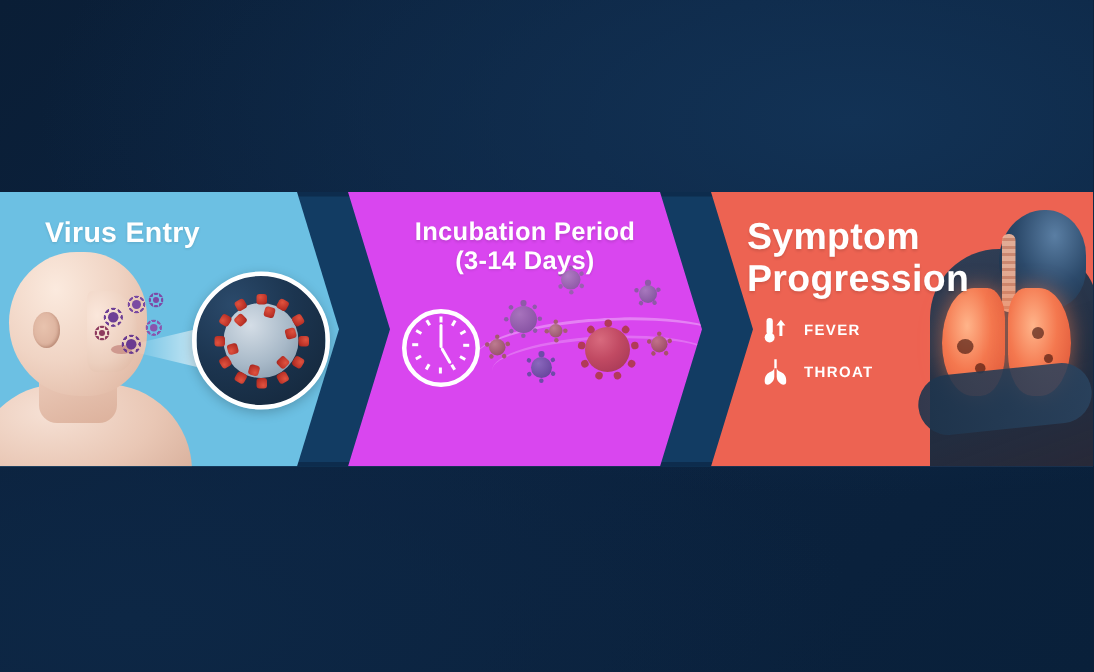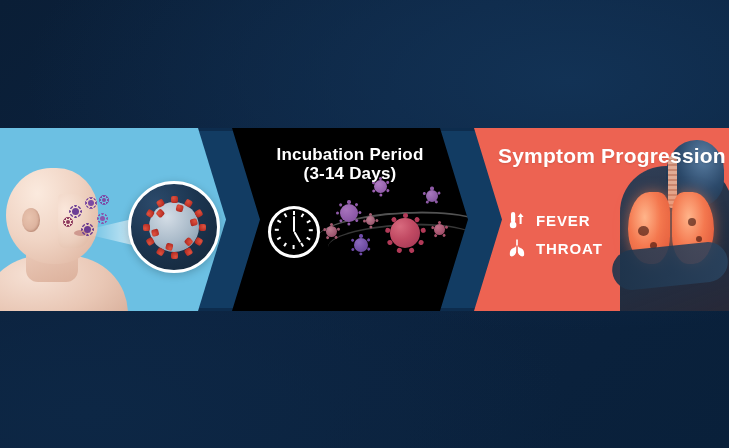--- a/index.html
+++ b/index.html
@@ -20,34 +20,34 @@
   .banner{
     position:absolute;left:0;top:128px;width:729px;height:183px;
     background:#123c63;
     overflow:hidden;
   }
   .panel{position:absolute;top:0;height:183px;overflow:hidden;}
 
   
   .p1{left:0;width:226px;background:#6cc0e3;
       clip-path:polygon(0 0, 198px 0, 226px 50%, 198px 100%, 0 100%);}
-  .p2{left:232px;width:236px;background:#000000;
+  .p2{left:232px;width:236px;background:#d946ef;
       clip-path:polygon(0 0, 208px 0, 236px 50%, 208px 100%, 0 100%, 28px 50%);}
   .p3{left:474px;width:255px;background:#ed6352;
       clip-path:polygon(0 0, 255px 0, 255px 100%, 0 100%, 28px 50%);}
 
   .ptitle{
     position:absolute;color:#ffffff;font-weight:bold;
     letter-spacing:.2px;line-height:1.12;
     text-shadow:0 1px 2px rgba(0,0,0,.12);
     white-space:pre-line;
   }
   .t1{left:30px;top:17px;font-size:19px;}
   .t2{left:0;top:17px;width:236px;text-align:center;font-size:17px;}
-  .t3{left:24px;top:16px;font-size:21px;}
+  .t3{left:24px;top:16px;font-size:25px;}
 
   
   .head-wrap{position:absolute;left:-4px;top:36px;width:132px;height:147px;}
   .shoulder{
     position:absolute;left:-14px;top:92px;width:146px;height:74px;
     border-radius:58px 58px 0 0;
     background:radial-gradient(ellipse at 35% 25%, #f6e1d5 0%, #e9c7b5 52%, #d3a893 100%);
   }
   .neck{
     position:absolute;left:30px;top:66px;width:52px;height:52px;
@@ -140,21 +140,21 @@
   .smvirus i{
     position:absolute;left:50%;top:50%;width:3.4px;height:3.4px;margin:-1.7px 0 0 -1.7px;
     border-radius:50%;background:currentColor;display:block;
   }
 
   
   .symptoms{position:absolute;left:32px;top:80px;}
   .srow{display:flex;align-items:center;height:24px;margin-bottom:4px;}
   .sicon{width:22px;height:22px;margin-right:8px;flex:0 0 22px;
          display:flex;align-items:center;justify-content:center;}
-  .slabel{color:#fff;font-size:15px;font-weight:bold;letter-spacing:.9px;}
+  .slabel{color:#fff;font-size:10px;font-weight:bold;letter-spacing:.9px;}
 
   .torso{
     position:absolute;left:120px;top:6px;width:150px;height:177px;
     overflow:hidden;
   }
   .body-silhouette{
     position:absolute;left:26px;top:32px;width:112px;height:150px;
     border-radius:46px 40px 0 0;
     background:linear-gradient(160deg, rgba(38,62,88,.94) 0%, rgba(24,44,66,.96) 55%, rgba(18,34,52,.9) 100%);
     filter:blur(.2px);
@@ -231,20 +231,21 @@
         <div class="spike" style="transform:rotate(300deg) translate(0,-28px);"></div>
         <div class="spike" style="transform:rotate(330deg) translate(0,-28px);"></div>
         <div class="spike" style="transform:rotate(15deg) translate(0,-20px);"></div>
         <div class="spike" style="transform:rotate(75deg) translate(0,-20px);"></div>
         <div class="spike" style="transform:rotate(135deg) translate(0,-20px);"></div>
         <div class="spike" style="transform:rotate(195deg) translate(0,-20px);"></div>
         <div class="spike" style="transform:rotate(255deg) translate(0,-20px);"></div>
         <div class="spike" style="transform:rotate(315deg) translate(0,-20px);"></div>
       </div>
 
+      <div class="ptitle t1">Virus Entry</div>
     </div>
 
     <div class="panel p2">
 
       <div class="swoosh"></div>
       <div class="swoosh s2"></div>
 
       <div class="clock">
         <div class="tick" style="transform:rotate(0deg);"></div>
         <div class="tick" style="transform:rotate(30deg);"></div>

